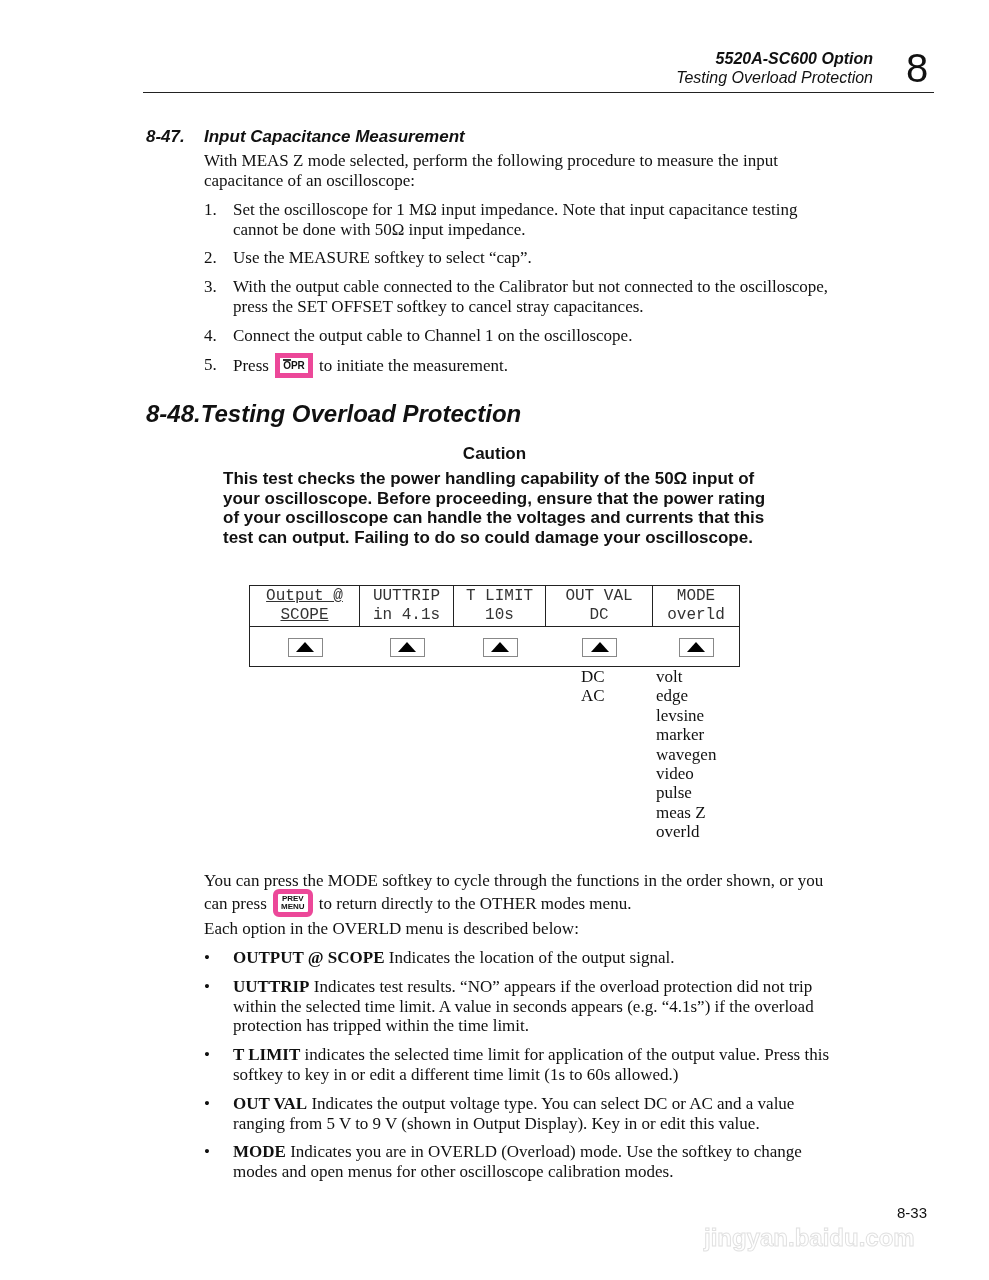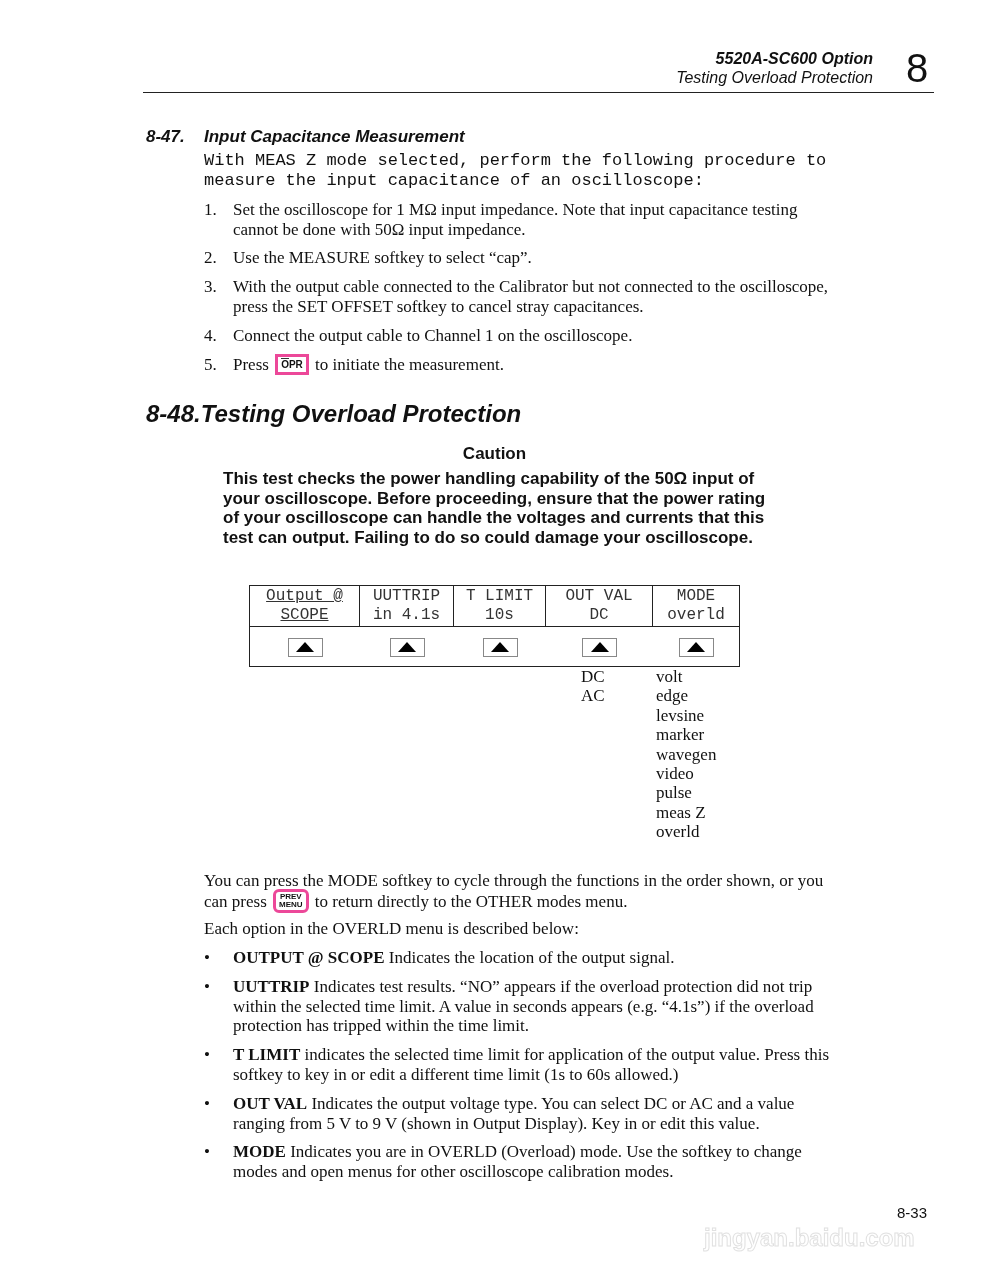--- a/index.html
+++ b/index.html
@@ -12,21 +12,21 @@
     .hdr-rule { position: absolute; left: 143px; top: 92px; width: 791px; height: 1px; background: #222; }
 
     .h2 { position: absolute; left: 146px; top: 127px; font-family: "Liberation Sans", sans-serif; font-style: italic; font-weight: bold; font-size: 17px; }
     .h2 .num { display: inline-block; width: 58px; }
 
     .para { position: absolute; left: 204px; width: 640px; font-size: 17px; line-height: 19.5px; }
     .ol-item { position: absolute; left: 204px; width: 640px; font-size: 17px; line-height: 19.5px; }
     .ol-item .n { position: absolute; left: 0; top: 0; }
     .ol-item .t { margin-left: 29px; display: block; }
 
-    .keycap { display: inline-block; border: 3px solid #ec4899; font-family: "Liberation Sans", sans-serif; font-weight: bold; font-size: 10px; line-height: 10px; padding: 3px 3px 2px; vertical-align: middle; margin: 0 2px; position: relative; top: -2px; }
+    .keycap { display: inline-block; border: 5px solid #ec4899; font-family: "Liberation Sans", sans-serif; font-weight: bold; font-size: 10px; line-height: 10px; padding: 3px 3px 2px; vertical-align: middle; margin: 0 2px; position: relative; top: -2px; }
     .keycap.two { font-size: 8px; line-height: 8px; padding: 1px 3px; text-align: center; border-radius: 6px; }
     .keycap .bar { display: block; width: 8px; height: 1.5px; background: #333; position: absolute; top: 1px; left: 3px; }
 
     .h1 { position: absolute; left: 146px; top: 400px; font-family: "Liberation Sans", sans-serif; font-style: italic; font-weight: bold; font-size: 24px; }
     .caution-title { position: absolute; left: 0; width: 989px; top: 444px; text-align: center; font-family: "Liberation Sans", sans-serif; font-weight: bold; font-size: 17px; }
     .caution-body { position: absolute; left: 223px; top: 469px; width: 545px; font-family: "Liberation Sans", sans-serif; font-weight: bold; font-size: 17px; line-height: 19.5px; }
 
     .sk-panel { position: absolute; left: 249px; top: 585px; width: 491px; height: 82px; border: 1.5px solid #222; }
     .sk-labels { position: absolute; left: 0; top: 0; width: 100%; height: 41px; border-bottom: 1.5px solid #222; display: flex; }
     .sk-cell { border-right: 1.5px solid #222; font-family: "Liberation Mono", monospace; font-size: 16px; line-height: 19px; text-align: center; padding-top: 1px; color: #333; }
@@ -53,21 +53,21 @@
 <body>
 
 <div class="hdr-title">5520A-SC600 Option</div>
 <div class="hdr-sub">Testing Overload Protection</div>
 <div class="hdr-chapter">8</div>
 <div class="hdr-rule"></div>
 
 <div class="h2">
   <span class="num">8-47.</span><span>Input Capacitance Measurement</span>
 </div>
-<div class="para" style="top:151px;font-family:Liberation Mono, monospace;">With MEAS Z mode selected, perform the following procedure to measure the input capacitance of an oscilloscope:</div>
+<div class="para" style="top:151px;">With MEAS Z mode selected, perform the following procedure to measure the input capacitance of an oscilloscope:</div>
 
 <div class="ol-item" style="top:200px;">
   <span class="n">1.</span>
   <span class="t">Set the oscilloscope for 1 MΩ input impedance. Note that input capacitance testing cannot be done with 50Ω input impedance.</span>
 </div>
 <div class="ol-item" style="top:248px;">
   <span class="n">2.</span>
   <span class="t">Use the MEASURE softkey to select “cap”.</span>
 </div>
 <div class="ol-item" style="top:277px;">

